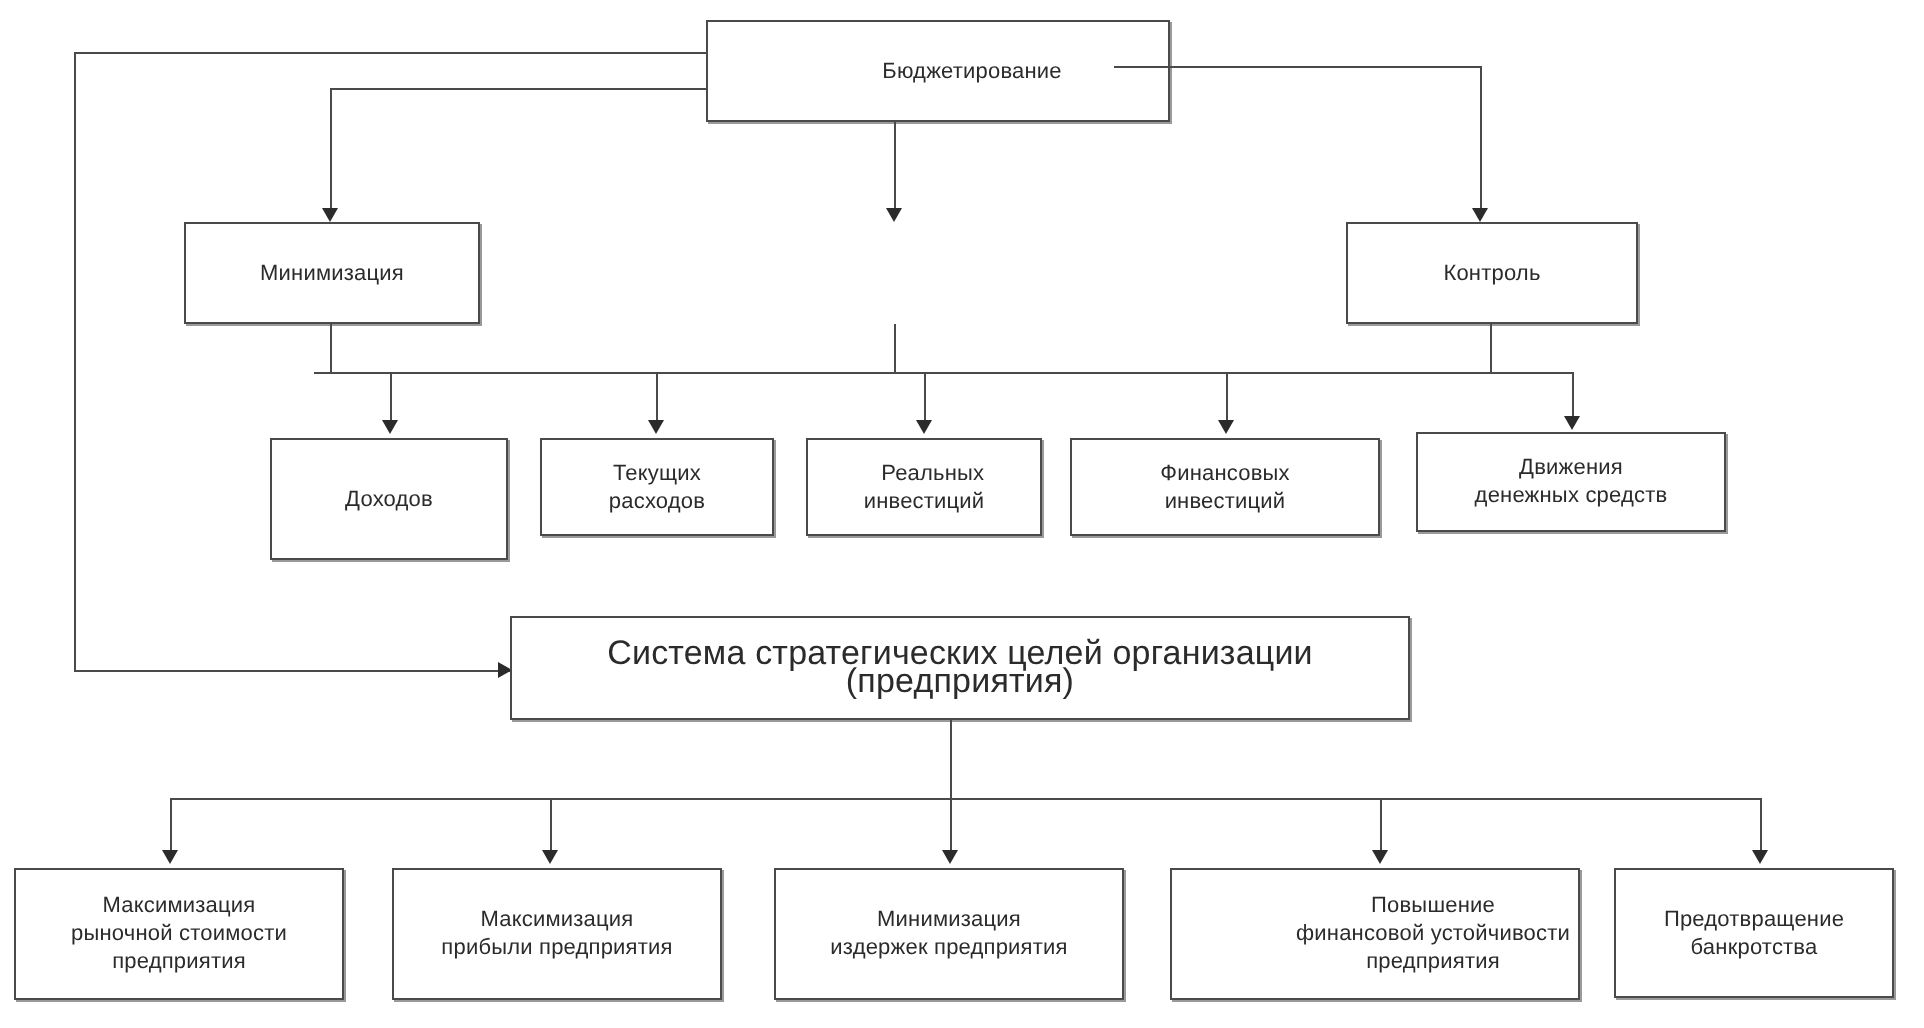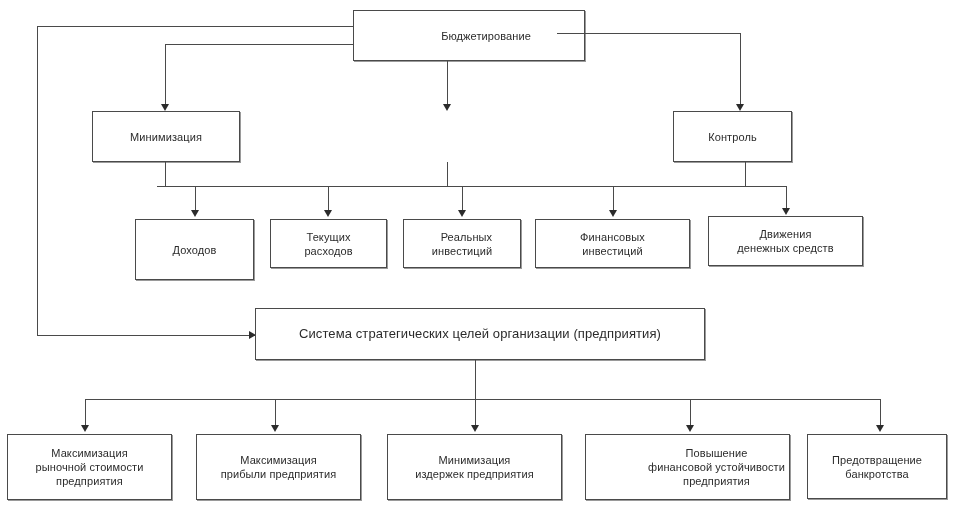--- a/index.html
+++ b/index.html
@@ -63,21 +63,21 @@
   <div class="vline" style="left:447px;top:61px;height:45px;"></div>
   <div class="arrow-down" style="left:443px;top:104px;"></div>
 
   <div class="hline" style="left:557px;top:33px;width:184px;"></div>
   <div class="vline" style="left:740px;top:33px;height:73px;"></div>
   <div class="arrow-down" style="left:736px;top:104px;"></div>
 
   <div class="node" style="left:92px;top:111px;width:148px;height:51px;">
     <span>Минимизация</span>
   </div>
-  <div class="node" style="left:673px;top:111px;width:119px;height:51px;text-align:center;">
+  <div class="node" style="left:673px;top:111px;width:146px;height:51px;text-align:center;">
     <span>Контроль</span>
   </div>
 
   <div class="vline" style="left:165px;top:162px;height:25px;"></div>
   <div class="vline" style="left:447px;top:162px;height:25px;"></div>
   <div class="vline" style="left:745px;top:162px;height:25px;"></div>
 
   <div class="hline" style="left:157px;top:186px;width:630px;"></div>
 
   <div class="vline" style="left:195px;top:186px;height:26px;"></div>
@@ -108,21 +108,21 @@
   </div>
   <div class="node" style="left:535px;top:219px;width:155px;height:49px;">
     <span>Финансовых
 инвестиций</span>
   </div>
   <div class="node" style="left:708px;top:216px;width:155px;height:50px;">
     <span>Движения
 денежных средств</span>
   </div>
 
-  <div class="node" style="left:255px;top:308px;width:450px;height:52px;font-size:13px;">
+  <div class="node" style="left:255px;top:308px;width:450px;height:52px;font-size:17px;">
     <span>Система стратегических целей организации (предприятия)</span>
   </div>
 
   <div class="vline" style="left:475px;top:360px;height:39px;"></div>
   <div class="hline" style="left:85px;top:399px;width:796px;"></div>
 
   <div class="vline" style="left:85px;top:399px;height:28px;"></div>
   <div class="arrow-down" style="left:81px;top:425px;"></div>
 
   <div class="vline" style="left:275px;top:399px;height:28px;"></div>

